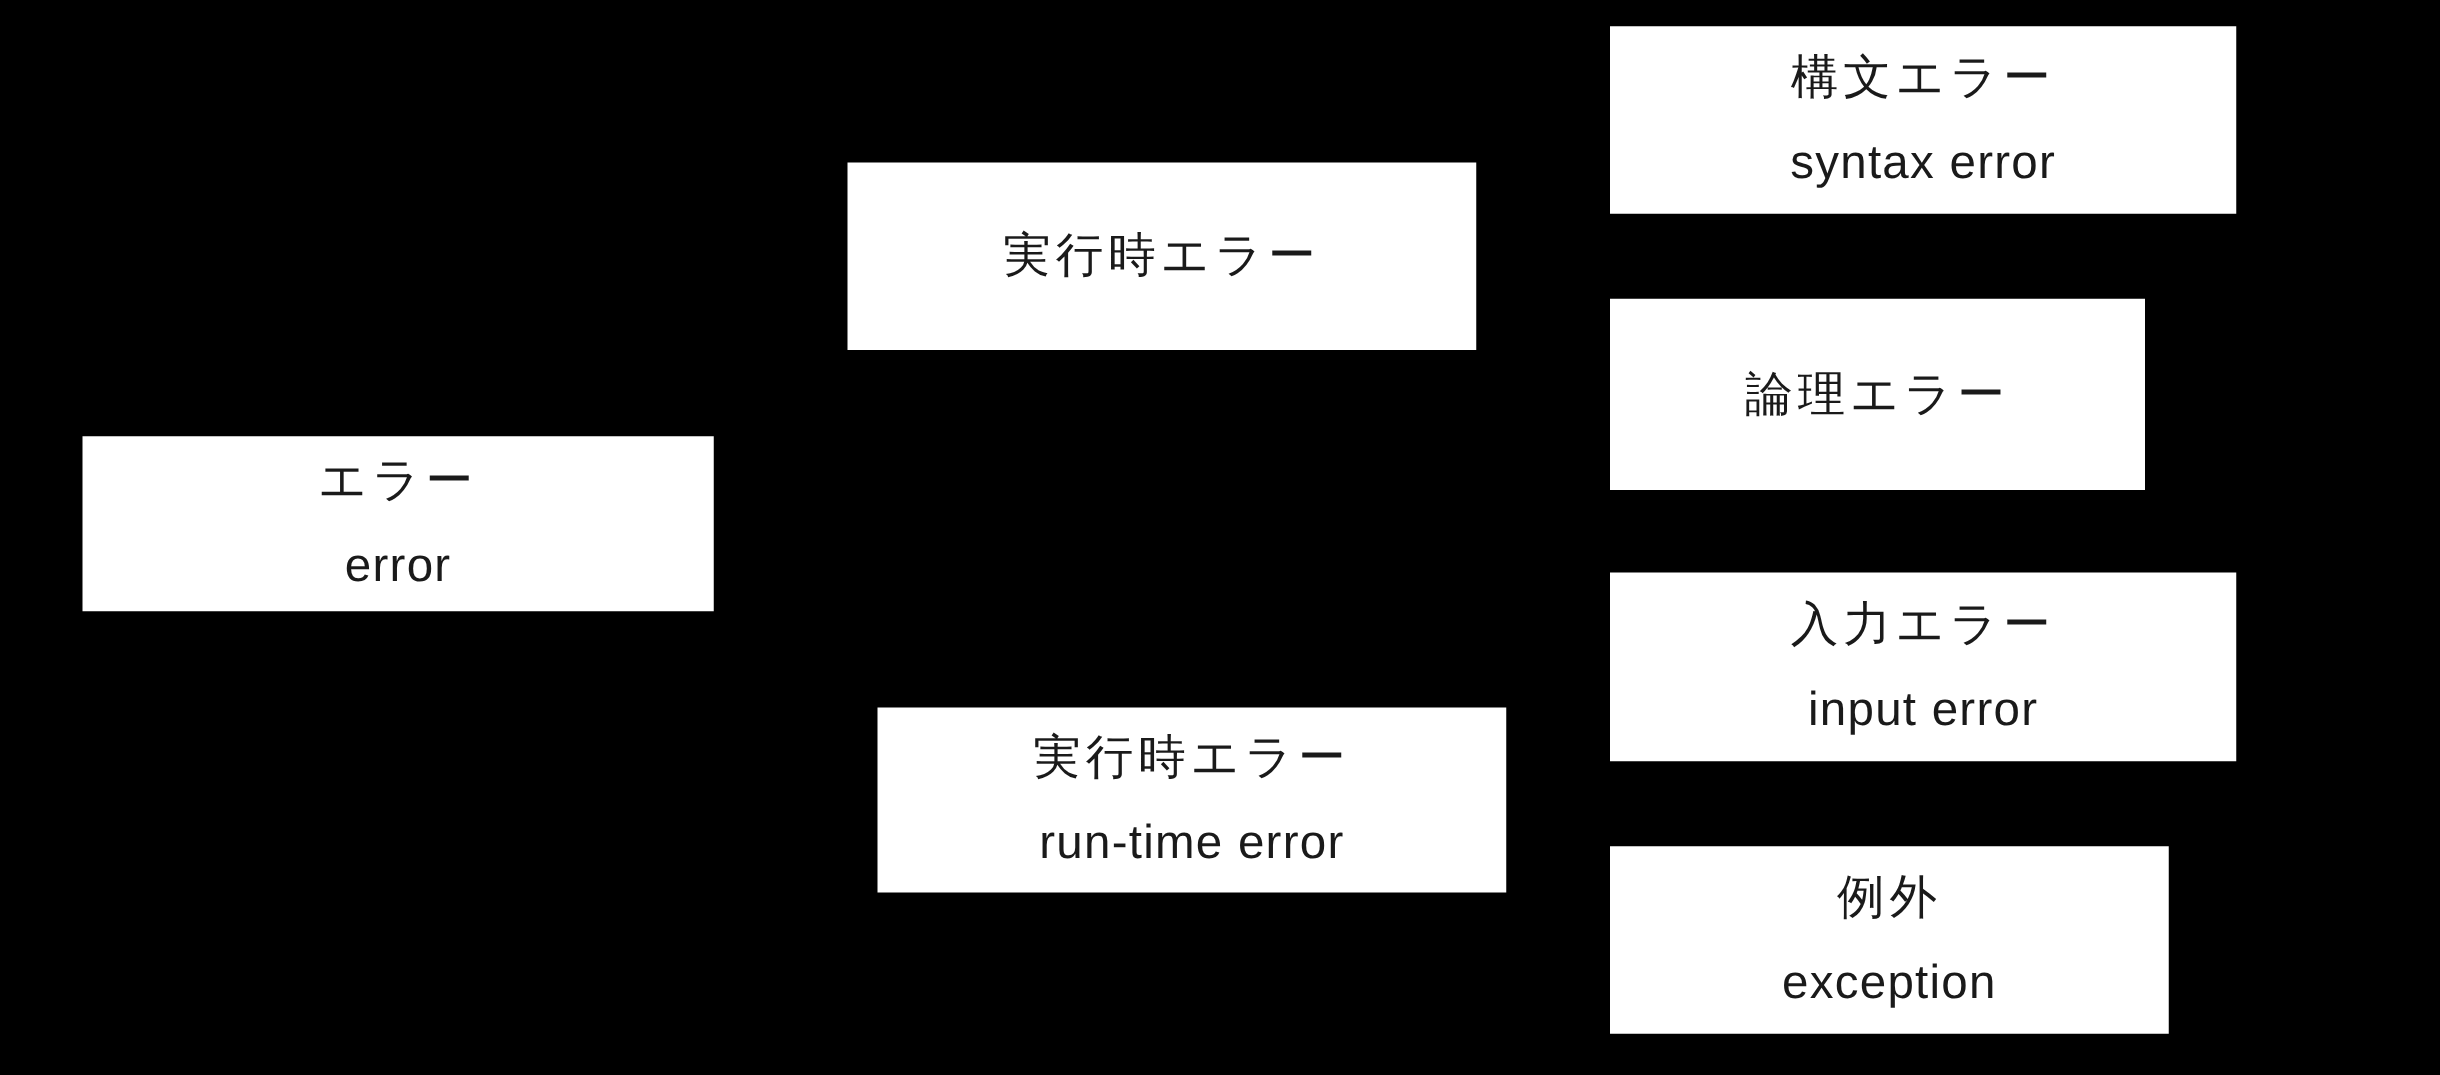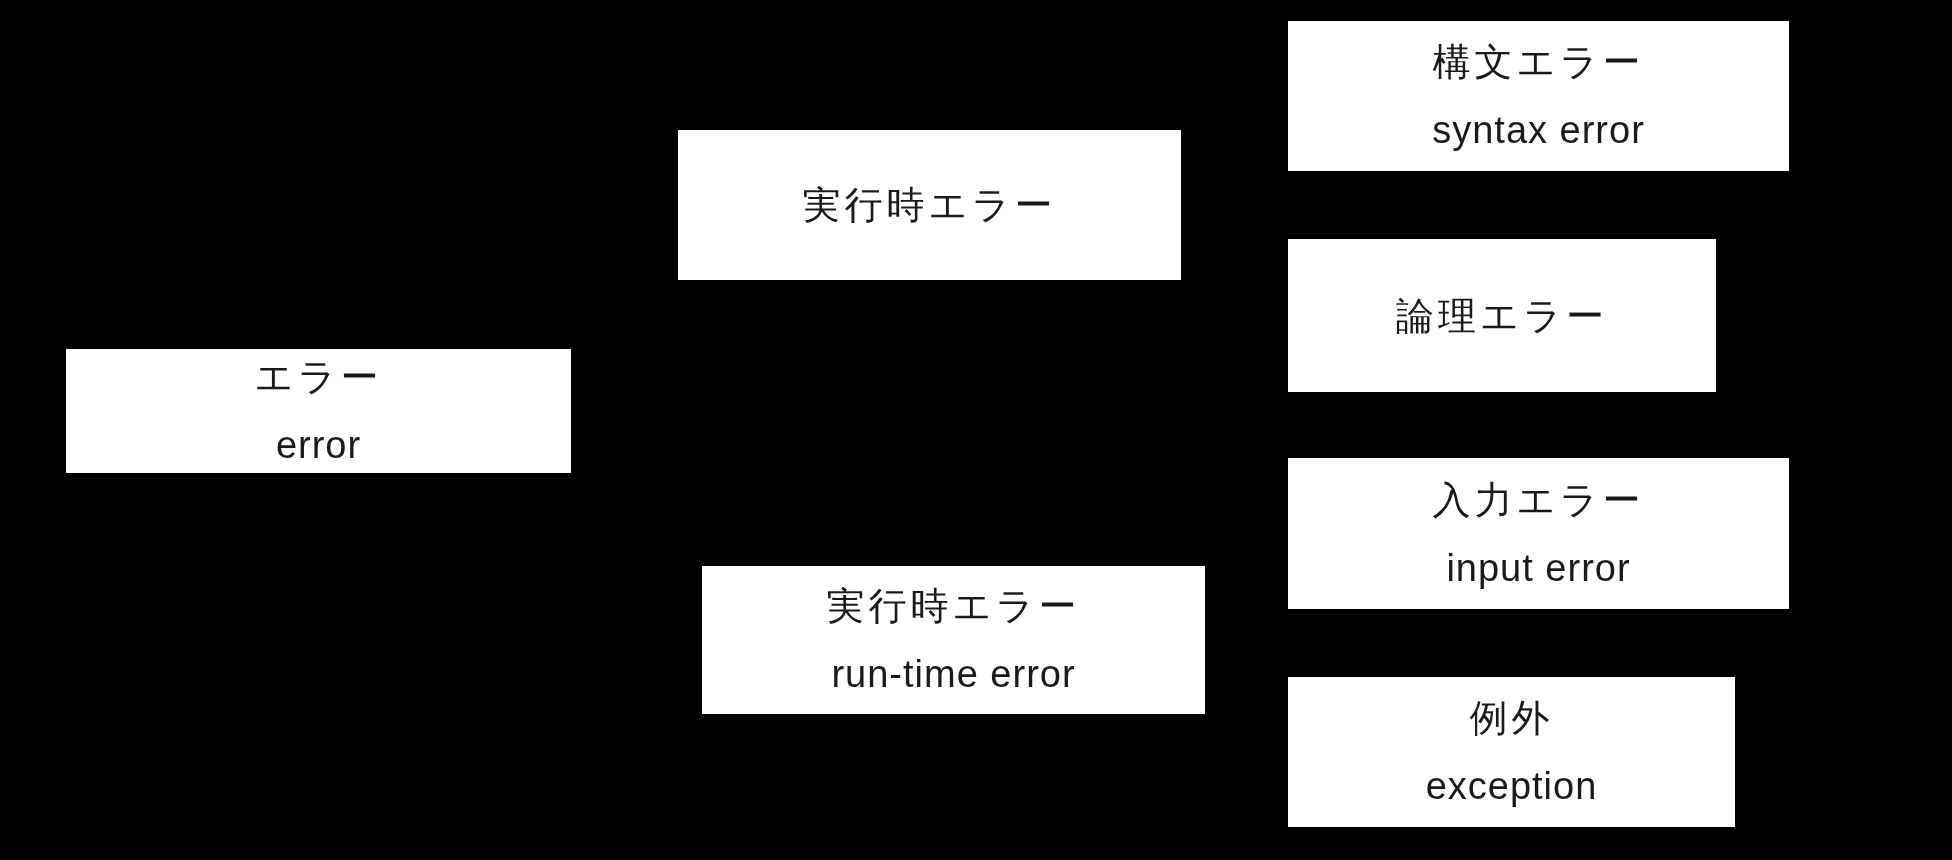--- a/index.html
+++ b/index.html
@@ -31,21 +31,21 @@
     justify-content: center;
     text-align: center;
     font-size: 38px;
     line-height: 68px;
     font-weight: 400;
     letter-spacing: 1px;
     margin-left: 38px;
   }
   .node .ja { letter-spacing: 4px; }
   
-  .pos-error     { left: 28px;   top: 349px; width: 505px; height: 124px; }
+  .pos-error     { left: 28px;   top: 349px; width: 505px; height: 140px; }
   
   .pos-parse     { left: 640px;  top: 130px; width: 503px; height: 150px; }
   .pos-run       { left: 664px;  top: 566px; width: 503px; height: 148px; }
   
   .pos-syntax    { left: 1250px; top: 21px;  width: 501px; height: 150px; }
   .pos-logic     { left: 1250px; top: 239px; width: 428px; height: 153px; }
   .pos-input     { left: 1250px; top: 458px; width: 501px; height: 151px; }
   .pos-exception { left: 1250px; top: 677px; width: 447px; height: 150px; }
 </style>
 </head>

